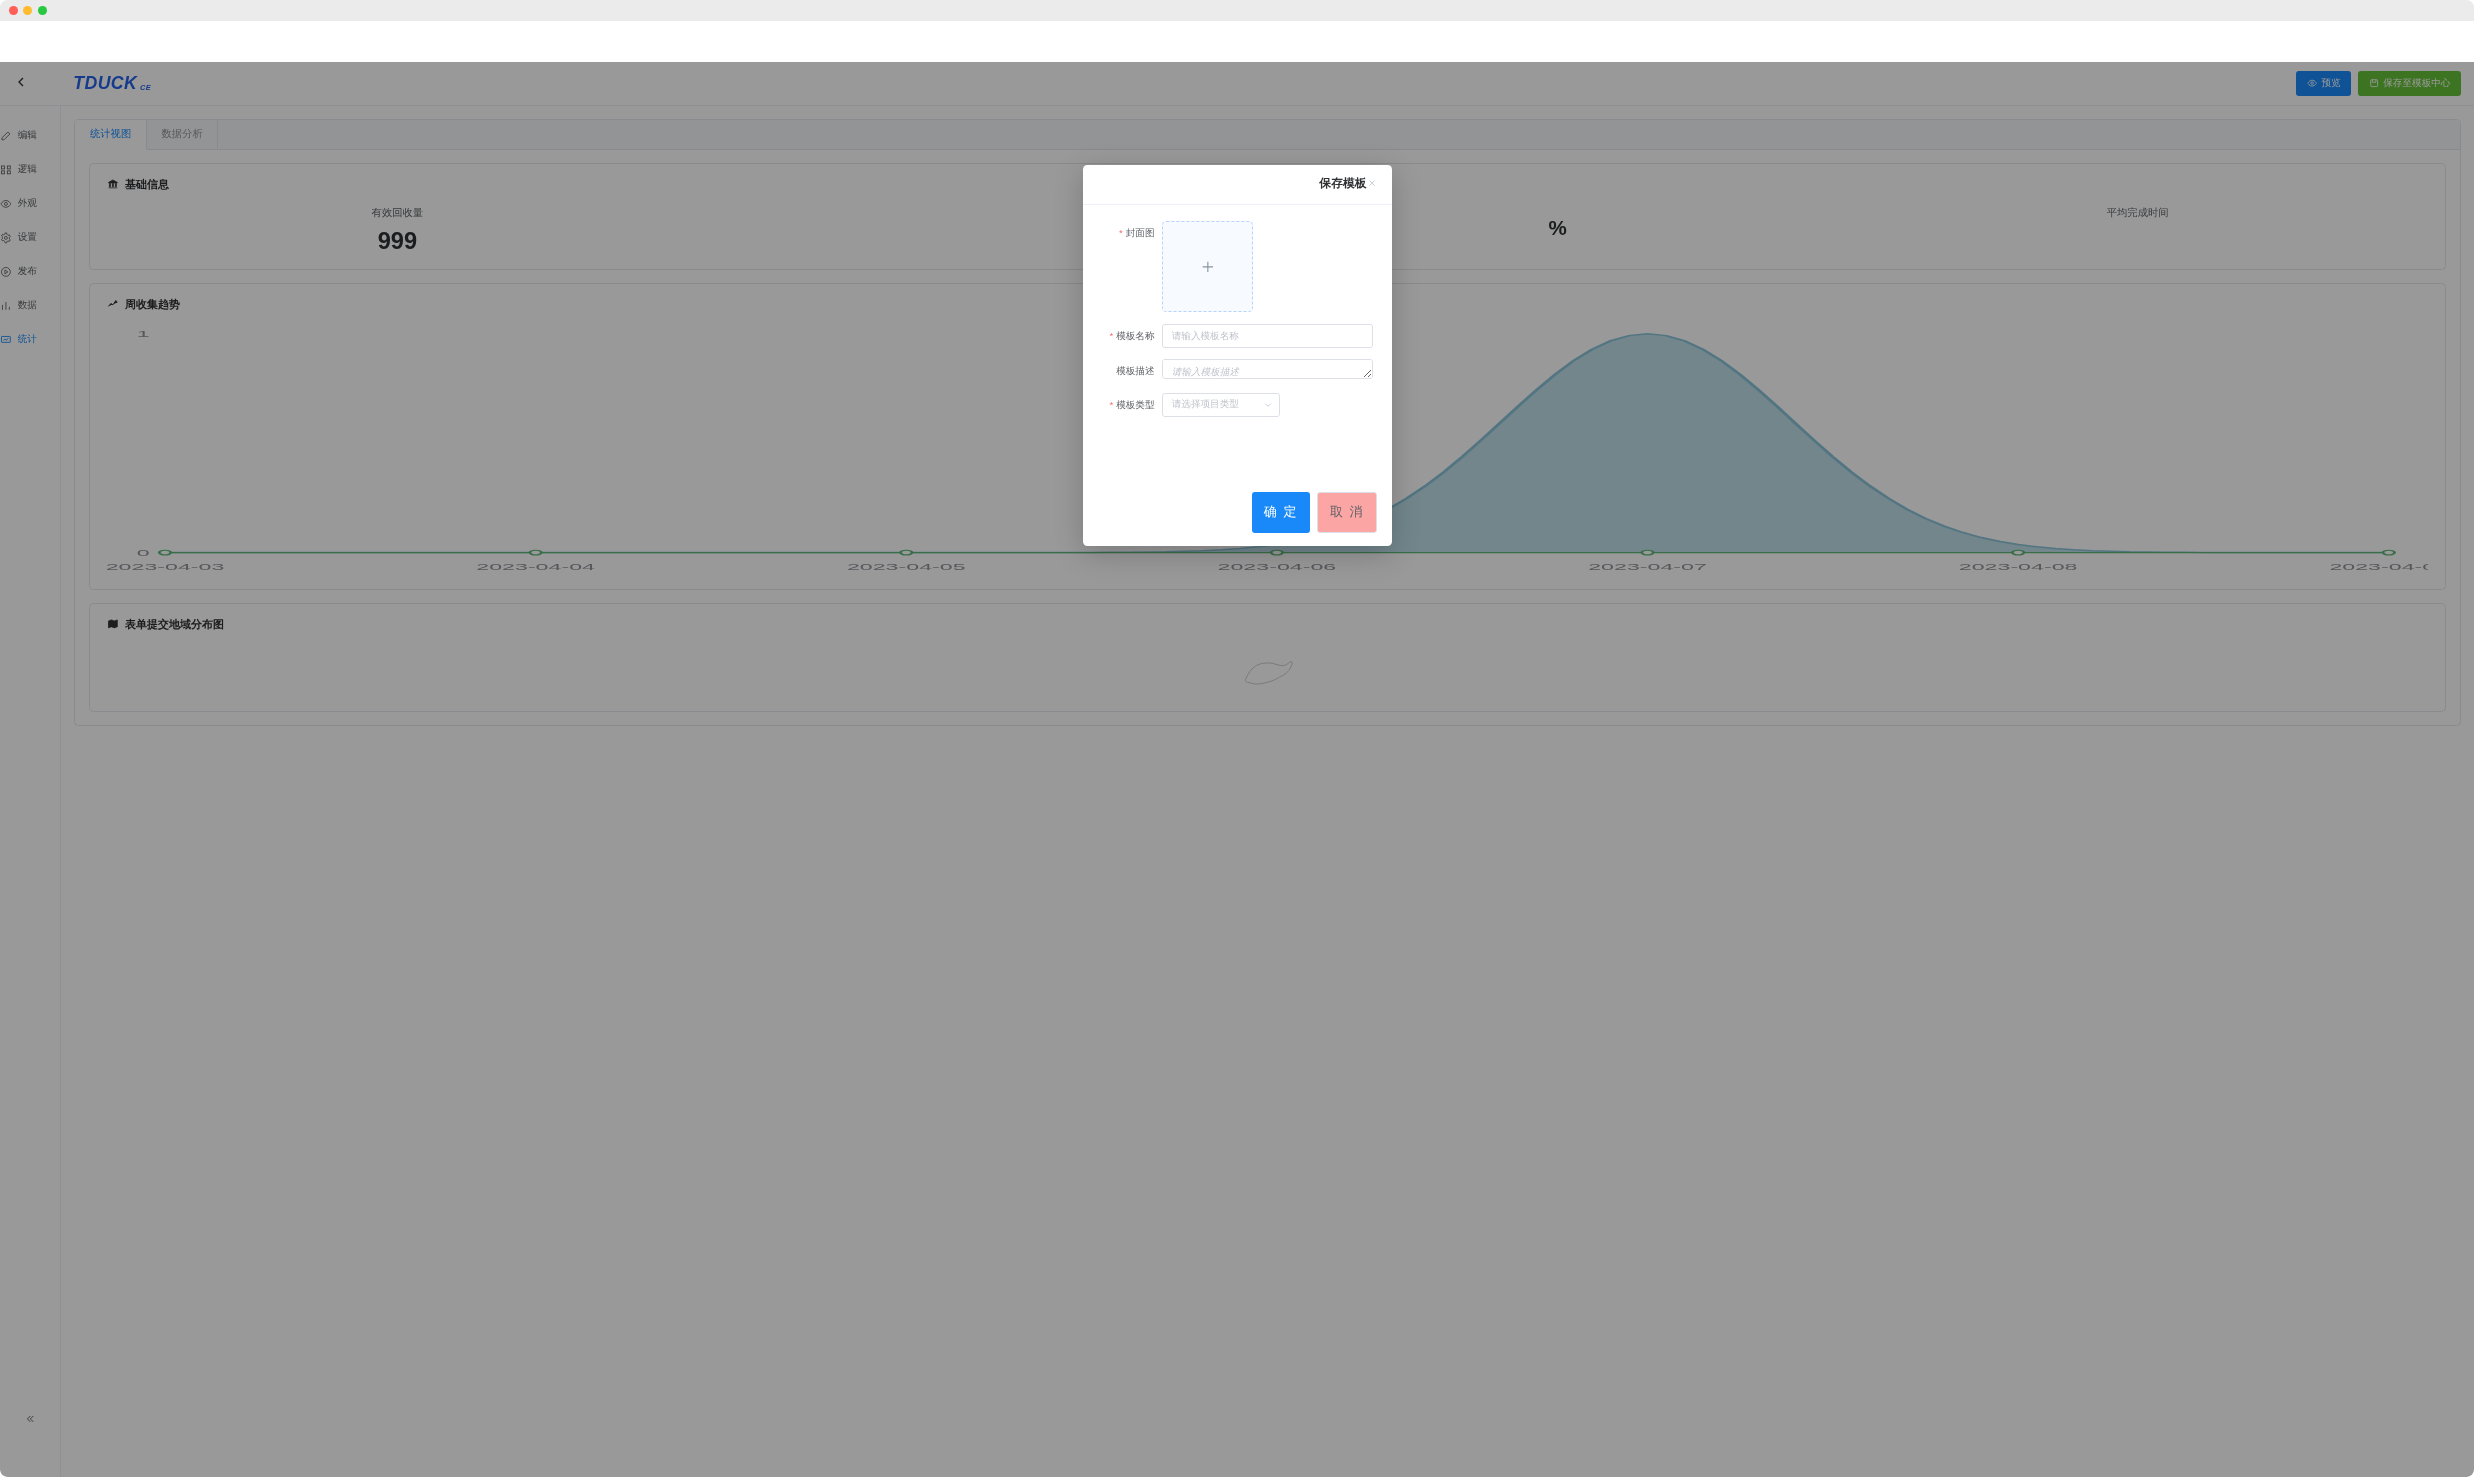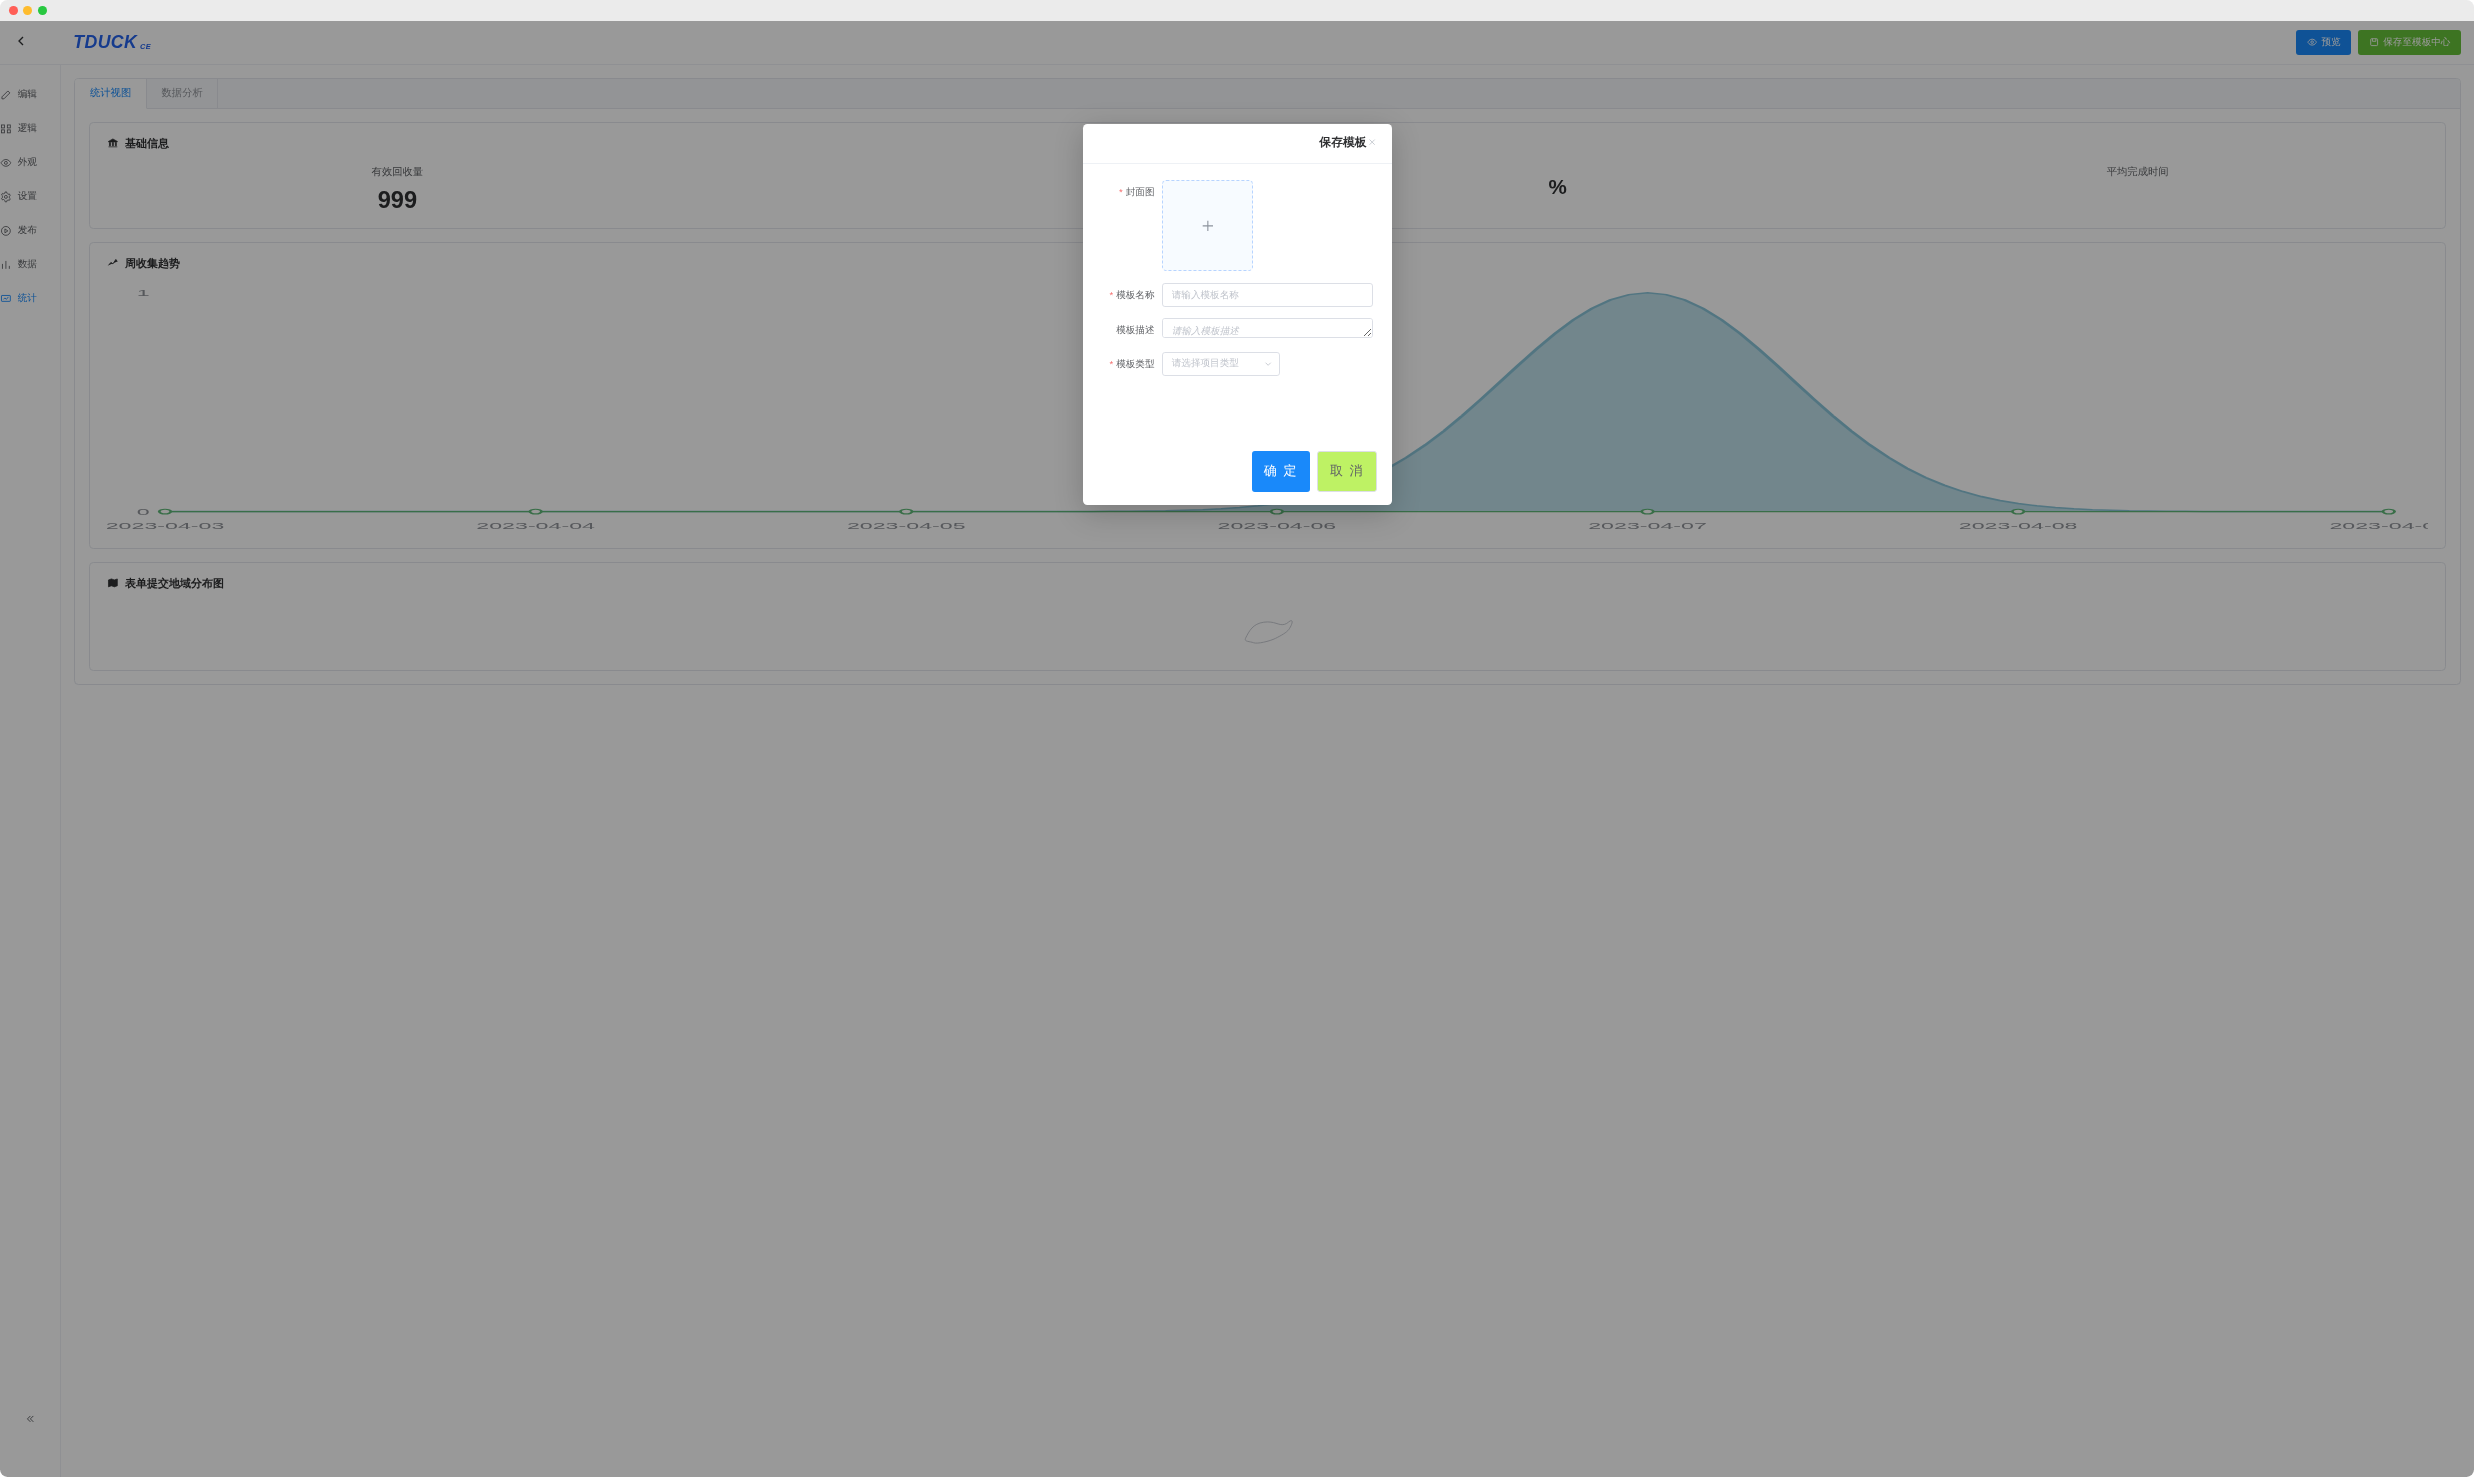--- a/index.html
+++ b/index.html
@@ -14,20 +14,21 @@
 
   
   .mac-frame {
     width: 100%;
     height: 100%;
     background: #ffffff;
     border-radius: 7.4px;
     overflow: hidden;
     display: flex;
     flex-direction: column;
+    gap: 41px;
   }
   .mac-titlebar {
     height: 20.6px;
     background: #ebebeb;
     display: flex;
     align-items: center;
     padding: 0 8.8px;
     gap: 5.9px;
     flex: 0 0 auto;
   }
@@ -277,21 +278,21 @@
   }
   ::placeholder { color: #c0c4cc; }
 
   .modal-foot {
     display: flex;
     justify-content: flex-end;
     gap: 7.4px;
     padding: 8.8px 14.7px 13.3px;
   }
   .btn-default {
-    background: #bef264;
+    background: #fca5a5;
     color: #606266;
     border: 0.7px solid #dcdfe6;
   }
   .btn-default, .btn-confirm {
     height: 41px;
     padding: 0 11.8px;
     border-radius: 2.9px;
     font-size: 13px;
     cursor: pointer;
     letter-spacing: 1.5px;

